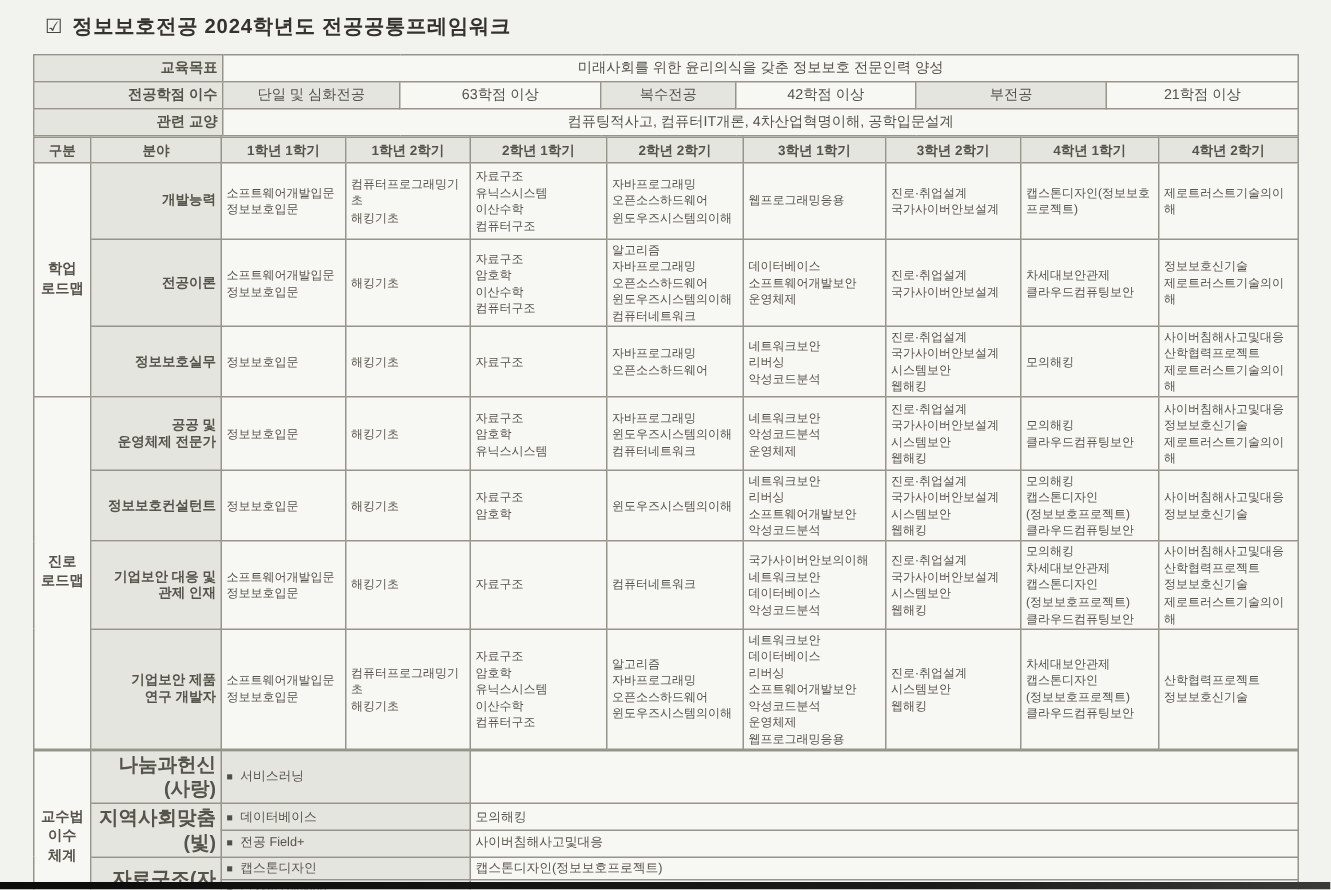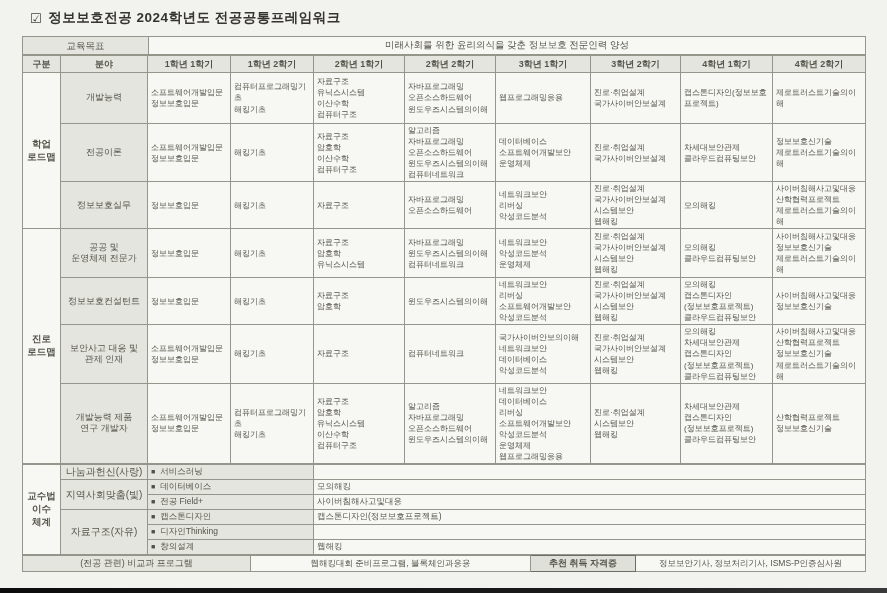--- a/index.html
+++ b/index.html
@@ -22,42 +22,42 @@
     background:#f7f7f3;
   }
   table.tbl td,table.tbl th{
     border:1px solid #96958c;
     color:#55544b;
     overflow:hidden;
     padding:1px 3px;
   }
   .shade{background:#e5e5df;}
   .lbl{
-    text-align:center;font-weight:normal;font-size:9px;color:#45443d;
+    text-align:right;font-weight:bold;font-size:9px;color:#45443d;
     white-space:pre-line;line-height:1.25;
   }
   .val{font-size:9.5px;color:#4b4a42;}
   .center{text-align:center;}
   .hd{font-size:9px;font-weight:bold;color:#45443d;text-align:center;}
   .grp{
     background:#f7f7f3;text-align:center;font-weight:bold;font-size:9.5px;
     color:#45443d;white-space:pre-line;line-height:1.35;
   }
   .courses{
     font-size:8px;line-height:1.38;color:#5b5a50;
     white-space:pre-line;vertical-align:middle;padding:2px 4px;
   }
   .info-tbl tr{height:18px;}
   .info-tbl .lbl{font-size:9.5px;}
   .info-tbl .val{font-size:9.5px;}
   .ped-tbl tr{height:14px;}
   .ped-item{font-size:8.5px;color:#45443d;padding-left:6px;}
   .ped-item .bullet{font-size:7px;margin-right:5px;color:#50504a;}
   .ped-val{font-size:8.5px;color:#55544b;padding-left:5px;}
-  .sub-lbl{font-size:10px;}
+  .sub-lbl{font-size:13px;}
   .foot-tbl tr{height:15px;}
   .foot-lbl{font-size:9px;}
   .badge{
     background:#e0e0da;border:1.5px solid #6e6d64 !important;
     font-weight:bold;font-size:9px;color:#3c3b34;text-align:center;
   }
   .scan-edge{
     position:absolute;left:0;bottom:0;width:887px;height:5px;
     background:linear-gradient(90deg,#0c0c0c 0%,#1b1b1b 70%,#3a3a3a 100%);
   }
@@ -81,20 +81,33 @@
           <col style="width:134px">
         <col style="width:90px">
           <col style="width:120px">
           <col style="width:127px">
           <col style="width:128px">
       </colgroup>
       <tbody>
         <tr>
           <td class="shade lbl">교육목표</td>
           <td class="val center" colspan="6">미래사회를 위한 윤리의식을 갖춘 정보보호 전문인력 양성</td>
+        </tr>
+        <tr>
+          <td class="shade lbl">전공학점 이수</td>
+          <td class="shade val center">단일 및 심화전공</td>
+          <td class="val center">63학점 이상</td>
+          <td class="shade val center">복수전공</td>
+          <td class="val center">42학점 이상</td>
+          <td class="shade val center">부전공</td>
+          <td class="val center">21학점 이상</td>
+        </tr>
+        <tr>
+          <td class="shade lbl">관련 교양</td>
+          <td class="val center" colspan="6">컴퓨팅적사고, 컴퓨터IT개론, 4차산업혁명이해, 공학입문설계</td>
         </tr>
       </tbody>
     </table>
 
     <table class="tbl matrix-tbl">
       <colgroup>
         <col style="width:38px">
           <col style="width:87px">
           <col style="width:83px">
           <col style="width:83px">
@@ -226,21 +239,21 @@
 시스템보안
 웹해킹</td>
             <td class="courses">모의해킹
 캡스톤디자인
 (정보보호프로젝트)
 클라우드컴퓨팅보안</td>
             <td class="courses">사이버침해사고및대응
 정보보호신기술</td>
           </tr>
           <tr style="height: 57px;">
-            <td class="lbl shade">보안사고 대응 및
+            <td class="lbl shade">기업보안 대응 및
 관제 인재</td>
             <td class="courses">소프트웨어개발입문
 정보보호입문</td>
             <td class="courses">해킹기초</td>
             <td class="courses">자료구조</td>
             <td class="courses">컴퓨터네트워크</td>
             <td class="courses">국가사이버안보의이해
 네트워크보안
 데이터베이스
 악성코드분석</td>
@@ -252,21 +265,21 @@
 차세대보안관제
 캡스톤디자인
 (정보보호프로젝트)
 클라우드컴퓨팅보안</td>
             <td class="courses">사이버침해사고및대응
 산학협력프로젝트
 정보보호신기술
 제로트러스트기술의이해</td>
           </tr>
           <tr style="height: 75px;">
-            <td class="lbl shade">개발능력 제품
+            <td class="lbl shade">기업보안 제품
 연구 개발자</td>
             <td class="courses">소프트웨어개발입문
 정보보호입문</td>
             <td class="courses">컴퓨터프로그래밍기초
 해킹기초</td>
             <td class="courses">자료구조
 암호학
 유닉스시스템
 이산수학
 컴퓨터구조</td>

